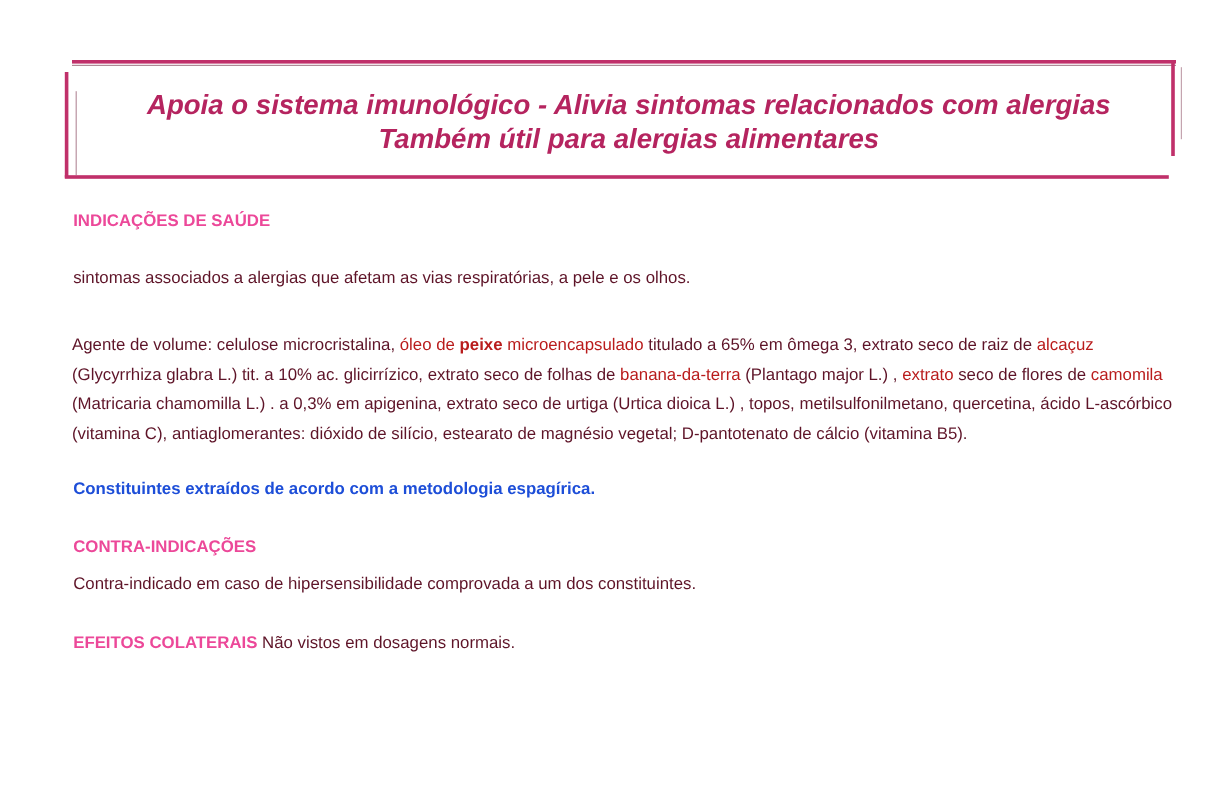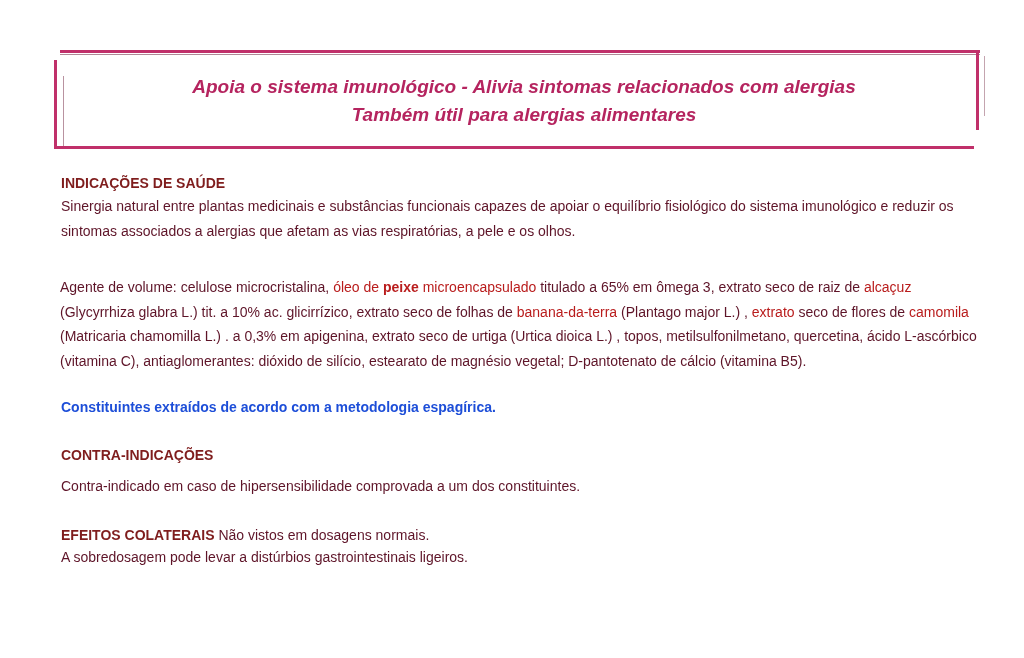--- a/index.html
+++ b/index.html
@@ -7,23 +7,23 @@
          font-family: "Liberation Sans", sans-serif; }
   .banner { position: absolute; left: 54px; top: 50px; width: 928px; height: 100px; }
   .b-top { position: absolute; left: 6px; top: 0; width: 920px; height: 3px; background: #c0306a; }
   .b-top2 { position: absolute; left: 6px; top: 4px; width: 920px; height: 1px; background: #7a3a50; opacity: .6; }
   .b-left { position: absolute; left: 0; top: 10px; width: 3px; height: 88px; background: #c0306a; }
   .b-left2 { position: absolute; left: 9px; top: 26px; width: 1px; height: 70px; background: #8a4a60; opacity: .6; }
   .b-bottom { position: absolute; left: 0; top: 96px; width: 920px; height: 3px; background: #c0306a; }
   .b-right { position: absolute; left: 922px; top: 2px; width: 3px; height: 78px; background: #c0306a; }
   .b-right2 { position: absolute; left: 930px; top: 6px; width: 1px; height: 60px; background: #8a4a60; opacity: .5; }
   .banner-text { position: absolute; left: 0; top: 23px; width: 940px; text-align: center;
-                 color: #b5245f; font-weight: bold; font-style: italic; font-size: 19px; line-height: 28px; }
+                 color: #b5245f; font-weight: bold; font-style: italic; font-size: 23px; line-height: 28px; }
   .content { position: absolute; left: 61px; top: 172px; width: 920px; color: #5e1428; font-size: 14px; line-height: 24.5px; }
-  .heading { color: #7f1d1d; font-weight: bold; font-size: 14px; margin: 0; line-height: 22px; }
+  .heading { color: #ec4899; font-weight: bold; font-size: 14px; margin: 0; line-height: 22px; }
   p { margin: 0; }
   .blk { color: #b91c1c; }
   .it { }
   .bold { font-weight: bold; }
 </style>
 </head>
 <body>
 
 <div class="banner">
   <div class="b-top"></div>
@@ -35,29 +35,29 @@
   <div class="b-right2"></div>
   <div class="banner-text">
     <div>Apoia o sistema imunológico - Alivia sintomas relacionados com alergias</div>
     <div>Também útil para alergias alimentares</div>
   </div>
 </div>
 
 <div class="content">
   <section>
     <h3 class="heading">INDICAÇÕES DE SAÚDE</h3>
-    <p><span>Sinergia natural entre plantas medicinais e substâncias funcionais capazes de apoiar o equilíbrio fisiológico do sistema imunológico e reduzir os</span><br><span>sintomas  associados a alergias que afetam as vias respiratórias, a pele e os olhos.</span></p>
+    <p><br><span>sintomas  associados a alergias que afetam as vias respiratórias, a pele e os olhos.</span></p>
   </section>
 
   <section style="margin-top:32px;">
     <p style="margin-left:-1px;"><span>Agente de volume: celulose microcristalina, </span><span class="blk">óleo de </span><span class="blk bold">peixe</span><span class="blk"> microencapsulado</span><span> titulado a 65% em ômega 3, extrato seco de raiz de </span><span class="blk">alcaçuz</span><span class="it"> (Glycyrrhiza glabra L.)</span><span> tit. a 10% ac. glicirrízico, extrato seco de folhas de </span><span class="blk">banana-da-terra</span><span class="it"> (Plantago major L.) ,</span><span class="blk"> extrato</span><span> seco de flores de </span><span class="blk">camomila</span><span class="it"> (Matricaria chamomilla L.)</span><span> . a 0,3% em apigenina, extrato seco de urtiga </span><span class="it">(Urtica dioica L.) ,</span><span> topos, metilsulfonilmetano, quercetina, ácido L-ascórbico (vitamina C), antiaglomerantes: dióxido de silício, estearato de magnésio vegetal; D-pantotenato de cálcio (vitamina B5).</span></p>
     <p class="bold" style="margin-top:22px;color:#1d4ed8;">Constituintes extraídos de acordo com a metodologia espagírica.</p>
   </section>
 
   <section style="margin-top:24px;">
     <h3 class="heading" style="margin-bottom:8px;">CONTRA-INDICAÇÕES</h3>
     <p>Contra-indicado em caso de hipersensibilidade comprovada a um dos constituintes.</p>
   </section>
 
   <section style="margin-top:26px;">
-    <p style="line-height:22px;"><span class="heading">EFEITOS COLATERAIS</span><span> Não vistos em dosagens normais.</span><br><span>A sobredosagem pode levar a distúrbios gastrointestinais ligeiros.</span></p>
+    <p style="line-height:22px;"><span class="heading">EFEITOS COLATERAIS</span><span> Não vistos em dosagens normais.</span><br></p>
   </section>
 </div>
 
 </body></html>

